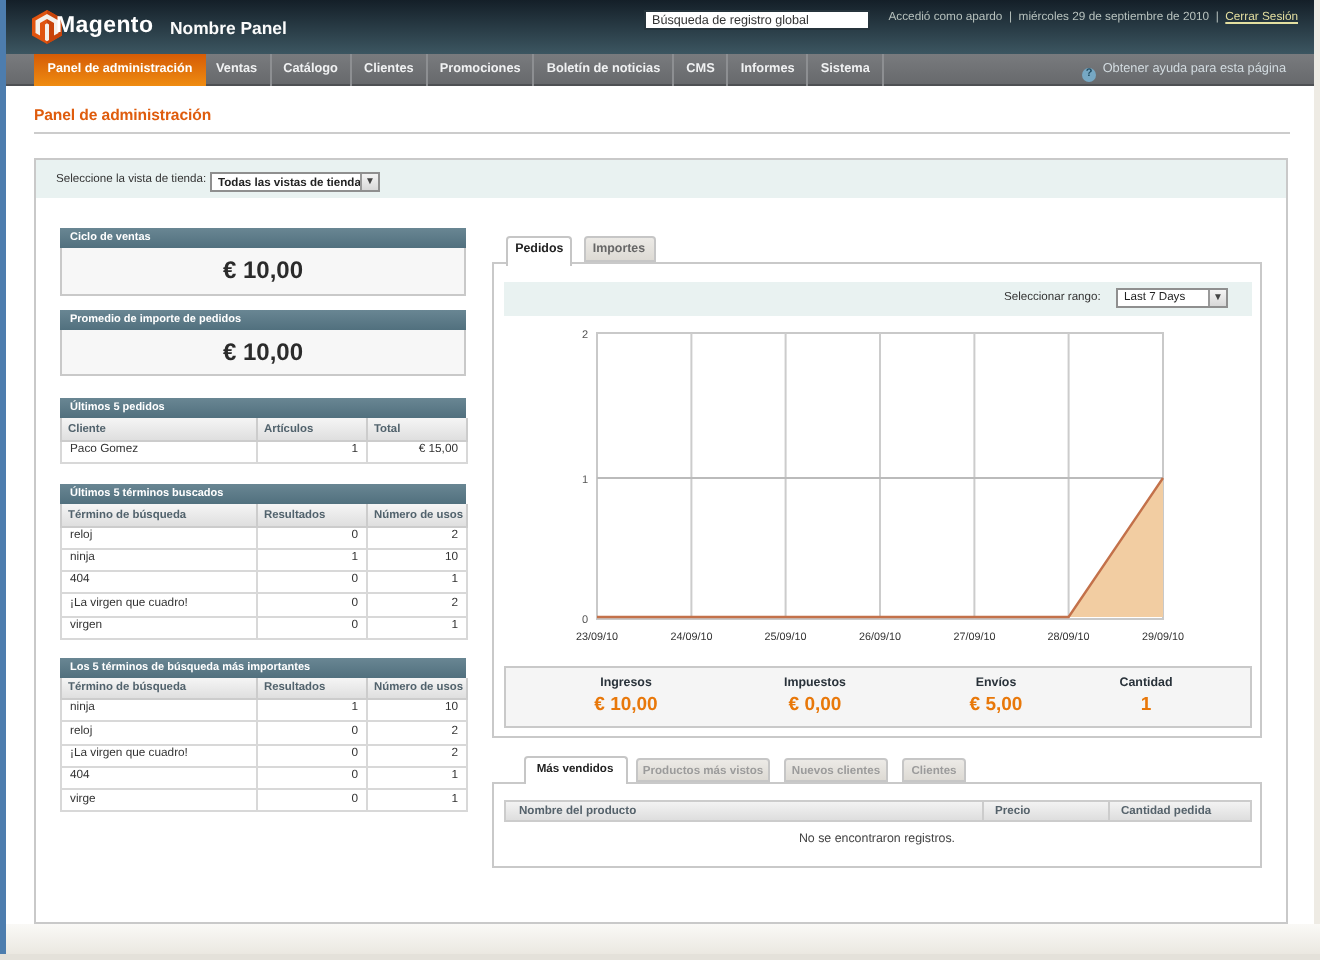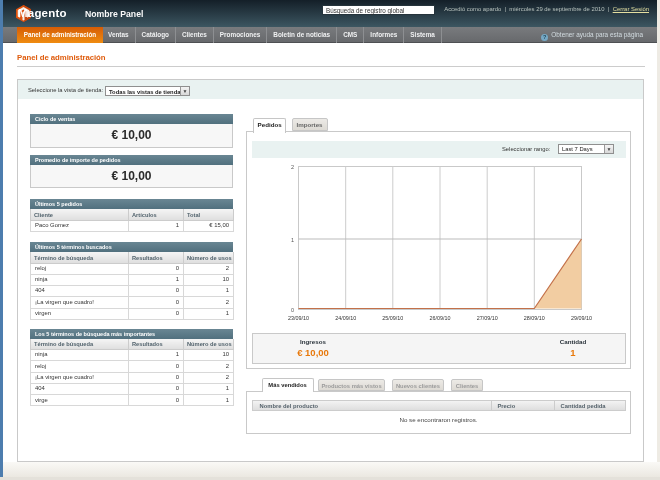--- a/index.html
+++ b/index.html
@@ -3,21 +3,21 @@
 *{margin:0;padding:0;box-sizing:border-box}
 body{width:660px;height:480px;overflow:hidden;position:relative;background:#eeebe4;font-family:"Liberation Sans",sans-serif}
 .abs{position:absolute}
 
 #bluestrip{left:0;top:0;width:2.7px;height:477px;background:#4d7dae}
 #botedge{left:0;top:477px;width:660px;height:3px;background:#e4e1da}#botgrad{left:2.7px;top:462px;width:657.3px;height:15px;background:linear-gradient(#faf9f6,#ebe8e1)}
 #whitebody{left:3px;top:42px;width:654px;height:420px;background:#fff}
 
 #header{left:3px;top:0;width:654px;height:27px;background:linear-gradient(#141f28,#3c5661)}
 #logo{left:16px;top:5px;width:15px;height:17px}
-#brand{left:18px;top:7px;color:#fff;font-size:11.5px;font-weight:bold;letter-spacing:0.2px}
+#brand{left:28px;top:7px;color:#fff;font-size:11.5px;font-weight:bold;letter-spacing:0.2px}
 #brand2{left:85px;top:9px;color:#fbfbfb;font-size:8.7px;font-weight:bold}
 #search{left:322px;top:5px;width:113px;height:10px;background:#fff;border:1px solid #26343c;font-size:6.3px;color:#333;padding:1px 0 0 3px}
 #hdrright{right:11px;top:6px;font-size:5.9px;color:#b7c1bd}
 #hdrright a{color:#e4dfa0;text-decoration:underline}
 
 #nav{left:3px;top:27px;width:654px;height:15.5px;background:linear-gradient(#797b7e,#67696c);border-bottom:1px solid #4e5053}
 #navtab{left:17px;top:27px;width:86px;height:15.5px;background:linear-gradient(#d55c06,#ef8c11);color:#fff;font-size:6.3px;font-weight:bold;text-align:center;line-height:16px}
 ul#menu{left:103px;top:27px;height:15.5px;list-style:none;display:flex}
 ul#menu li{color:#f0f1f2;font-size:6.4px;font-weight:bold;line-height:16px;padding:0 6px;border-right:1px solid #8d8f92}ul#menu li:first-child{padding-left:5px}
 #navhelp{right:17px;top:27px;height:15.5px;line-height:16px;font-size:6.4px;color:#d3dce1}
@@ -227,20 +227,28 @@
   <text x="241.2" y="162">27/09/10</text>
       <text x="288.3" y="162">28/09/10</text>
   <text x="335.5" y="162">29/09/10</text>
  </g>
 </svg>
 <div class="abs" id="totals">
  <div class="cell" style="left:0.5px">
       <div class="tl">Ingresos</div>
       <div class="tv">€ 10,00</div>
     </div>
+ <div class="cell" style="left:95px">
+      <div class="tl">Impuestos</div>
+      <div class="tv">€ 0,00</div>
+    </div>
+ <div class="cell" style="left:185.5px">
+      <div class="tl">Envíos</div>
+      <div class="tv">€ 5,00</div>
+    </div>
  <div class="cell" style="left:260.5px">
       <div class="tl">Cantidad</div>
       <div class="tv">1</div>
     </div>
 </div>
 <div class="tab on abs" style="left:261.5px;top:378px;width:52px;height:13.5px;font-size:5.8px">Más vendidos</div>
 <div class="tab dis abs" style="left:318px;top:378.5px;width:67px;height:12px;font-size:5.8px">Productos más vistos</div>
 <div class="tab dis abs" style="left:392px;top:378.5px;width:52px;height:12px;font-size:5.8px">Nuevos clientes</div>
 <div class="tab dis abs" style="left:451px;top:378.5px;width:32px;height:12px;font-size:5.8px">Clientes</div>
 <div class="abs" id="panel2"></div>

